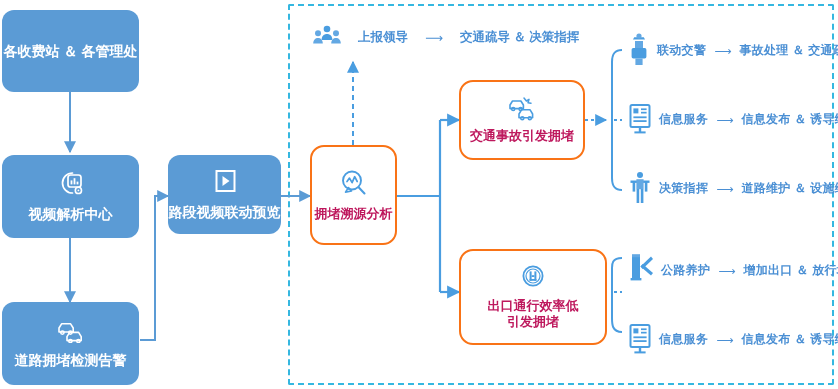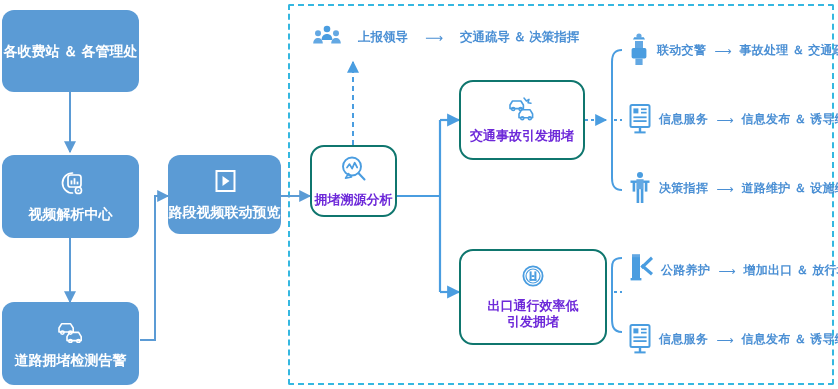--- a/index.html
+++ b/index.html
@@ -28,23 +28,23 @@
     font-size:14px;
     line-height:1.35;
     font-weight:700;
   }
   .solidbox .lbl{display:block;}
   .solidbox .ico{display:block;margin-bottom:3px;}
 
   
   .outlinebox{
     background:#ffffff;
-    border:2px solid #0f766e;
+    border:2px solid #f97316;
     border-radius:14px;
-    color:#6d28d9;
+    color:#be185d;
     display:flex;
     flex-direction:column;
     align-items:center;
     justify-content:center;
     text-align:center;
     font-size:13px;
     line-height:1.3;
     font-weight:700;
     filter:blur(0.35px);
   }
@@ -165,21 +165,21 @@
   <div class="node solidbox" style="left:168px;top:155px;width:113px;height:79px;">
     <span class="ico">
       <svg width="26" height="28" viewBox="0 0 26 28">
         <rect x="4.5" y="4" width="18" height="20" fill="none" stroke="#ffffff" stroke-width="2"></rect>
         <path d="M10.5,9 L17.5,14 L10.5,19 z" fill="#ffffff"></path>
       </svg>
     </span>
     <span class="lbl">路段视频联动预览</span>
   </div>
 
-  <div class="node outlinebox" style="left:310px;top:145px;width:87px;height:72px;">
+  <div class="node outlinebox" style="left:310px;top:145px;width:87px;height:100px;">
     <span class="ico">
       <svg width="32" height="32" viewBox="0 0 32 32">
         <circle cx="14" cy="13.5" r="9" fill="none" stroke="#4a9de0" stroke-width="1.9"></circle>
         <path d="M9,14.5 l2.5,-3.4 l2.6,4.6 l2.6,-6 l2.5,4.8" fill="none" stroke="#4a9de0" stroke-width="1.7" stroke-linecap="round" stroke-linejoin="round"></path>
         <path d="M10.5,20.5 l-3,4.6 l6,-1.1 z" fill="none" stroke="#4a9de0" stroke-width="1.6" stroke-linejoin="round"></path>
         <path d="M20.6,20.3 L26.5,26.4" fill="none" stroke="#4a9de0" stroke-width="2.1" stroke-linecap="round"></path>
       </svg>
     </span>
     <span class="blurtxt">拥堵溯源分析</span>
   </div>

